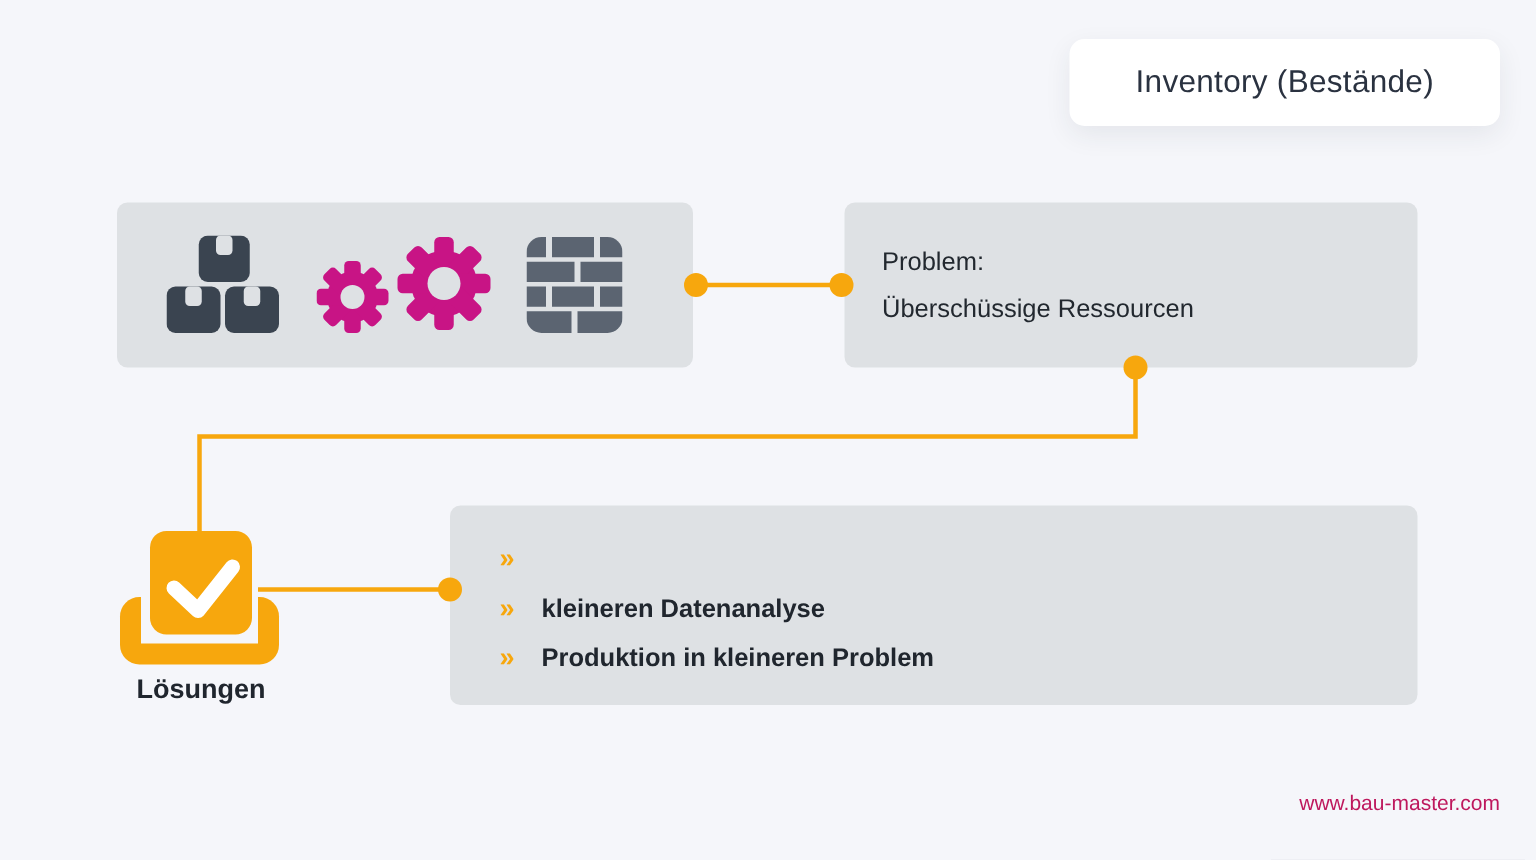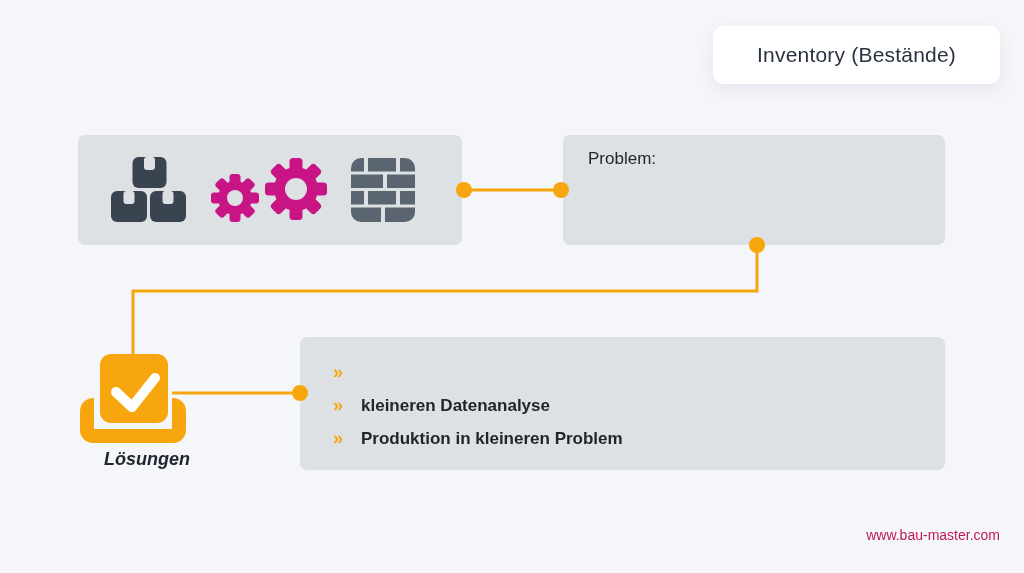--- a/index.html
+++ b/index.html
@@ -15,33 +15,33 @@
     box-shadow:0 6px 18px rgba(40,50,70,0.08);
     display:flex;align-items:center;justify-content:center;
     font-size:21px;font-weight:500;color:#2A3240;letter-spacing:.2px;
     z-index:4;
   }
   
   .card{position:absolute;background:#DEE1E4;border-radius:7px;z-index:1;}
   .icons-card{left:78px;top:135px;width:384px;height:110px;}
   .problem-card{left:563px;top:135px;width:382px;height:110px;
     font-size:17px;font-weight:500;line-height:31px;color:#22282F;
-    padding:8px 0 0 25px;box-sizing:border-box;}
+    padding:24px 0 0 25px;box-sizing:border-box;}
   .solutions-card{left:300px;top:337px;width:645px;height:133px;
     padding:19px 0 0 33px;box-sizing:border-box;}
   .solution-row{display:flex;align-items:center;height:33px;}
   .solution-bullet{width:28px;color:#F7A70D;font-weight:700;font-size:18px;flex:none;}
   .solution-text{font-size:17px;font-weight:600;color:#20262E;}
   
   .connectors{position:absolute;left:0;top:0;z-index:2;pointer-events:none;}
   
   .check-svg{position:absolute;left:78px;top:350px;z-index:3;}
   .loesungen-label{
-    position:absolute;left:78px;top:449px;width:112px;text-align:right;
-    font-size:18px;font-weight:600;color:#20262E;z-index:3;font-style:italic;
+    position:absolute;left:78px;top:449px;width:112px;text-align:center;
+    font-size:18px;font-weight:600;color:#20262E;z-index:3;
   }
   
   .icons-card svg{position:absolute;}
   .icon-boxes{left:33px;top:22px;}
   .icon-gears{left:133px;top:23px;}
   .icon-brick{left:273px;top:23px;}
   .footer{
     position:absolute;right:24px;top:527px;font-size:14px;color:#be185d;z-index:4;
   }
 </style>
@@ -99,20 +99,21 @@
           <rect x="17" y="33" width="28" height="13.5"></rect>
           <rect x="49" y="33" width="15" height="13.5"></rect>
         <rect x="0" y="49.5" width="30" height="14.5"></rect>
           <rect x="34" y="49.5" width="30" height="14.5"></rect>
       </g>
     </svg>
   </div>
 
   <div class="card problem-card">
     <div>Problem:</div>
+    <div>Überschüssige Ressourcen</div>
   </div>
 
   <svg class="connectors" width="1024" height="573" viewBox="0 0 1024 573">
     <line x1="462" y1="190" x2="563" y2="190" stroke="#F7A70D" stroke-width="3"></line>
     <circle cx="464" cy="190" r="8" fill="#F7A70D"></circle>
     <circle cx="561" cy="190" r="8" fill="#F7A70D"></circle>
     <polyline points="757,245 757,291 133,291 133,358" fill="none" stroke="#F7A70D" stroke-width="3"></polyline>
     <circle cx="757" cy="245" r="8" fill="#F7A70D"></circle>
     <line x1="171" y1="393" x2="300" y2="393" stroke="#F7A70D" stroke-width="3"></line>
     <circle cx="300" cy="393" r="8" fill="#F7A70D"></circle>

